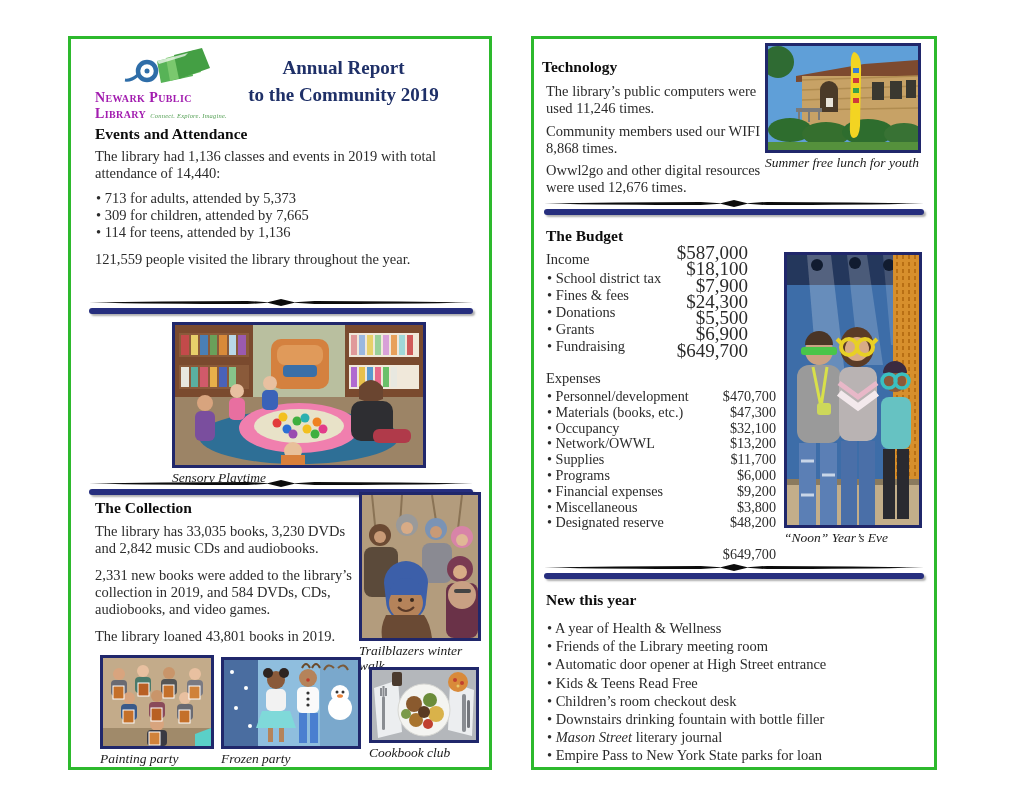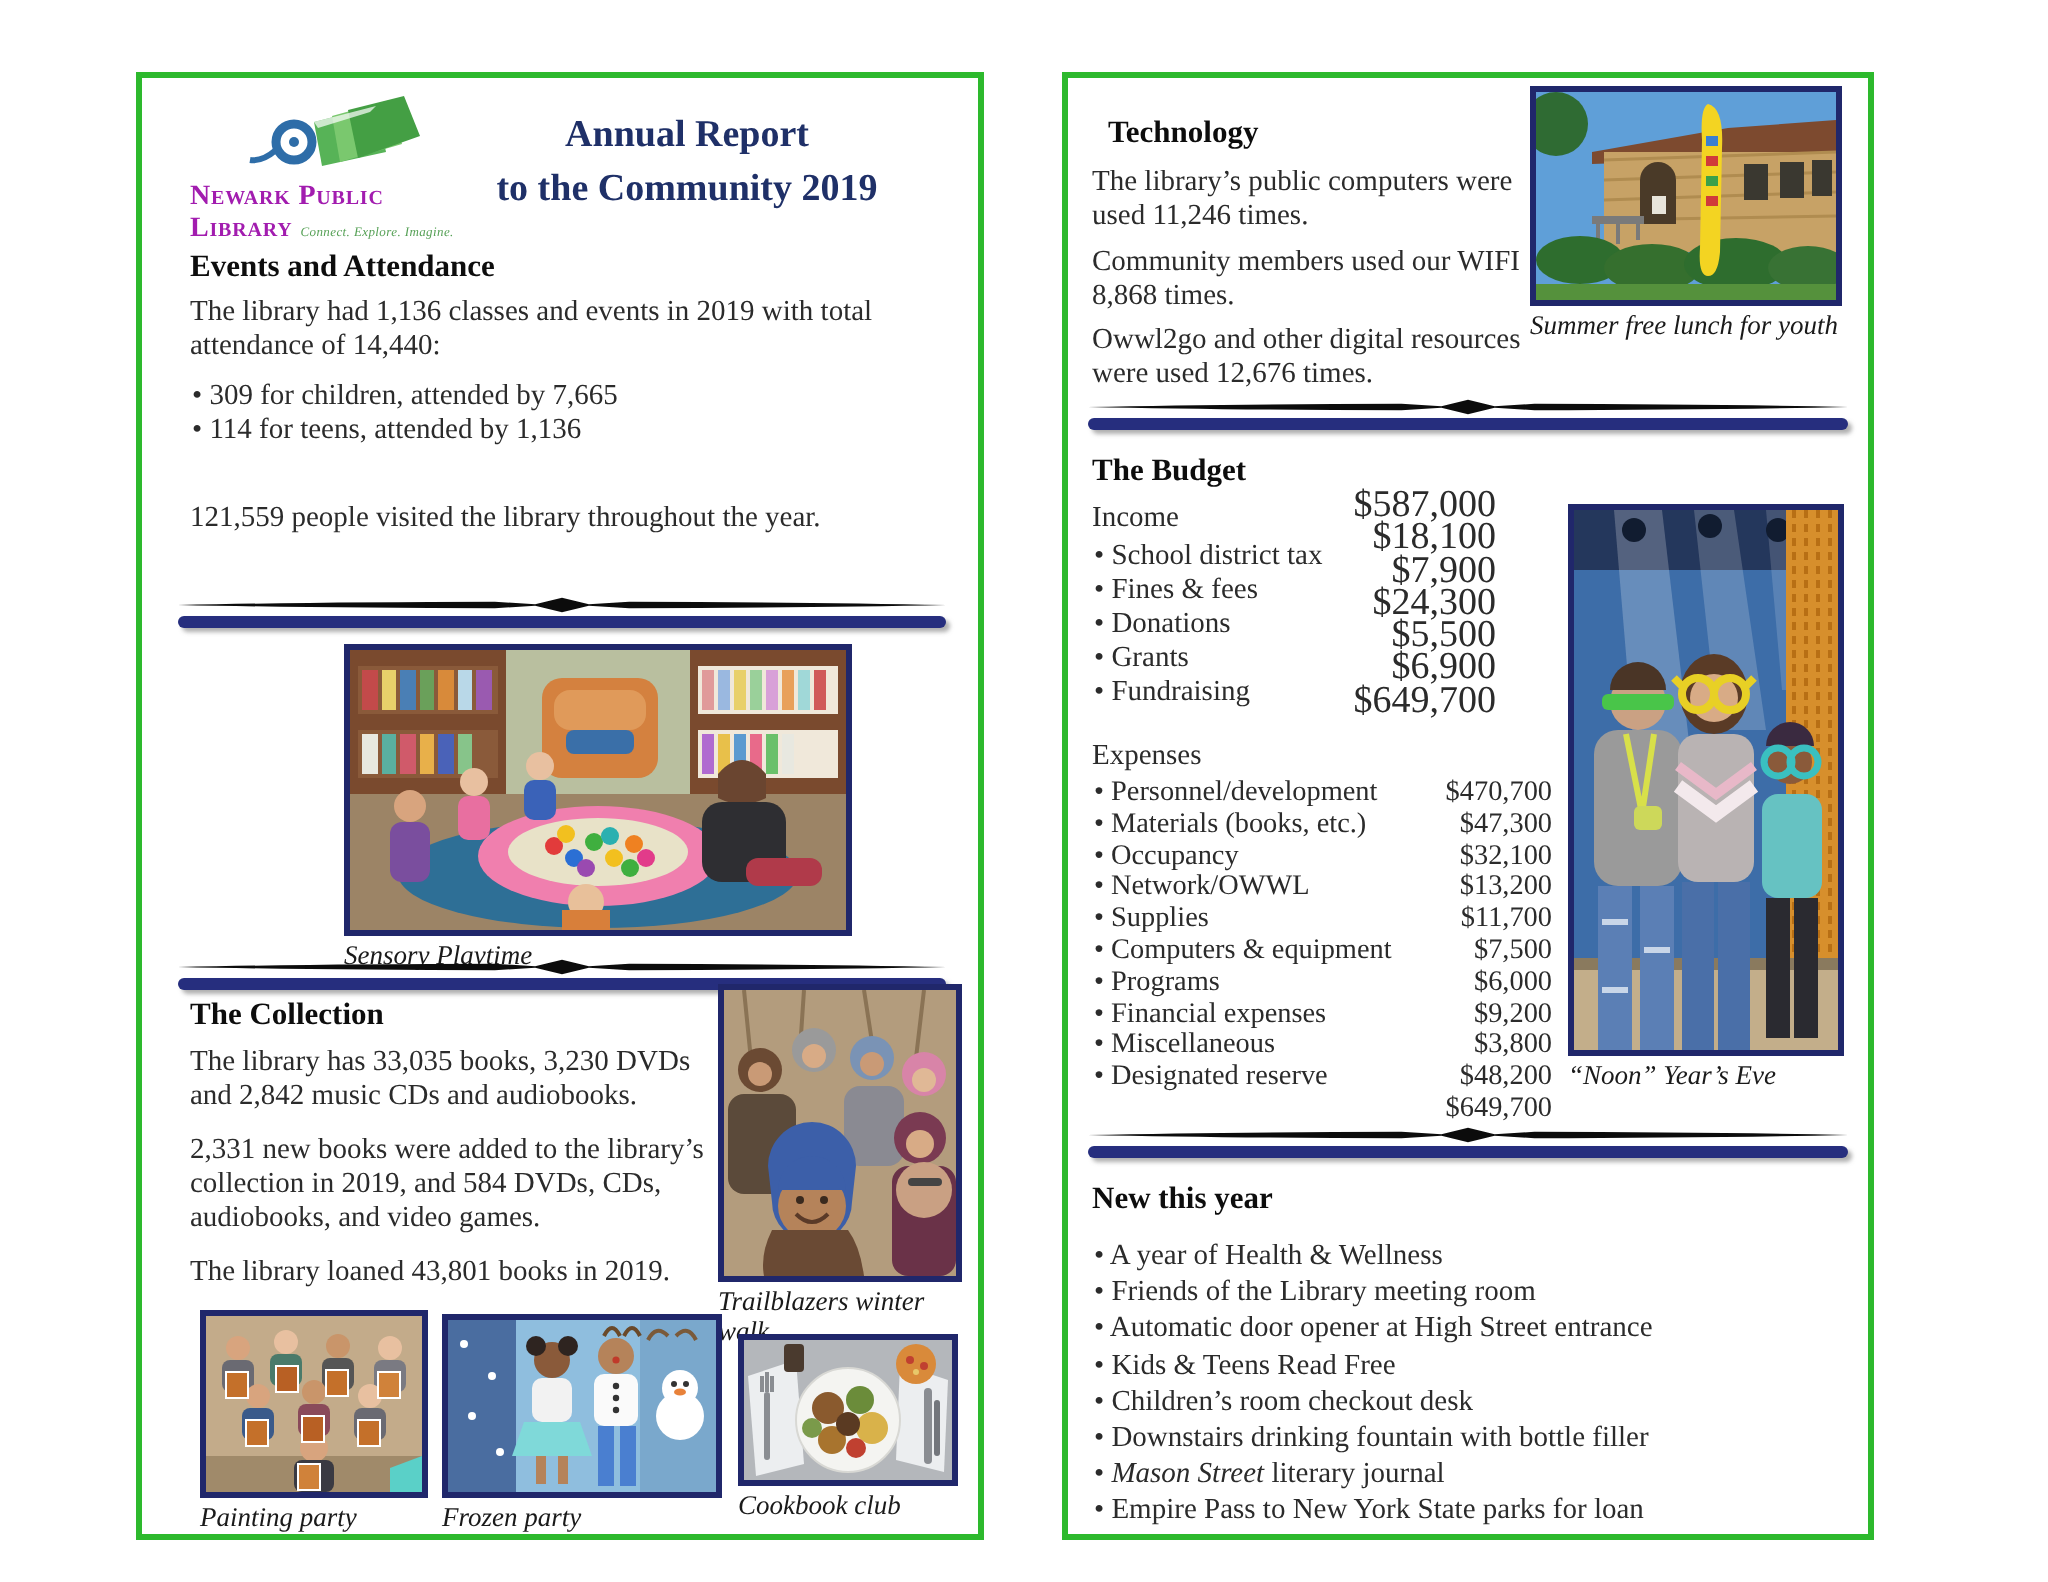--- a/index.html
+++ b/index.html
@@ -61,20 +61,21 @@
   </div>
 
   <div class="abs title" style="left:115px;top:15px;width:315px;">
     <div>Annual Report</div>
     <div>to the Community 2019</div>
   </div>
 
   <h2 class="abs h" style="left:24px;top:86px;">Events and Attendance</h2>
   <p class="abs p" style="left:24px;top:109px;width:392px;">The library had 1,136 classes and events in 2019 with total attendance of 14,440:</p>
   <ul class="abs b" style="left:25px;top:151px;">
+      <li>713 for adults, attended by 5,373</li>
       <li>309 for children, attended by 7,665</li>
       <li>114 for teens, attended by 1,136</li>
     </ul>
   <p class="abs p" style="left:24px;top:212px;width:392px;">121,559 people visited the library throughout the year.</p>
 
   <div class="divider" style="left:18px;top:259px;width:384px;">
     <svg viewBox="0 0 400 10" preserveAspectRatio="none">
         <path d="M0,5 Q70,3.4 165,3.2 L186,4.6 L200,1 L214,4.6 L235,3.2 Q330,3.4 400,5 Q330,6.6 235,6.8 L214,5.4 L200,9 L186,5.4 L165,6.8 Q70,6.6 0,5 Z" fill="#0c0c0c"></path>
       </svg>
     <div class="bar"></div>
@@ -281,21 +282,21 @@
       <rect x="90" y="24" width="4" height="38" rx="2" fill="#8a8d92"></rect>
         <rect x="95" y="30" width="3" height="28" rx="1.5" fill="#73767c"></rect>
       <rect x="20" y="2" width="10" height="14" rx="2" fill="#4a3a2e"></rect>
     </svg>
     <figcaption>Cookbook club</figcaption>
   </figure>
 </section>
 
 <section class="panel panel-right">
 
-  <h2 class="abs h" style="left:20px;top:19px;">Technology</h2>
+  <h2 class="abs h" style="left:8px;top:19px;">Technology</h2>
   <p class="abs p" style="left:12px;top:44px;width:218px;">The library’s public computers were used 11,246 times.</p>
   <p class="abs p" style="left:12px;top:84px;width:218px;">Community members used our WIFI 8,868 times.</p>
   <p class="abs p" style="left:12px;top:123px;width:226px;">Owwl2go and other digital resources were used 12,676 times.</p>
 
   <figure style="left:231px;top:4px;">
     <svg class="photo" width="150" height="104" viewBox="0 0 150 104">
       <rect width="150" height="104" fill="#5f9fd8"></rect>
       <circle cx="10" cy="16" r="16" fill="#2f6b33"></circle>
       <polygon points="28,30 96,18 150,14 150,32 28,36" fill="#7d4a2f"></polygon>
       <rect x="34" y="30" width="116" height="50" fill="#c7a266"></rect>
@@ -363,24 +364,20 @@
       <span class="lbl">Occupancy</span>
       <span class="amt">$32,100</span>
     </div>
       <div class="exp-row">
       <span class="lbl">Network/OWWL</span>
       <span class="amt">$13,200</span>
     </div>
       <div class="exp-row">
       <span class="lbl">Supplies</span>
       <span class="amt">$11,700</span>
-    </div>
-      <div class="exp-row">
-      <span class="lbl">Computers &amp; equipment</span>
-      <span class="amt">$7,500</span>
     </div>
       <div class="exp-row">
       <span class="lbl">Programs</span>
       <span class="amt">$6,000</span>
     </div>
       <div class="exp-row">
       <span class="lbl">Financial expenses</span>
       <span class="amt">$9,200</span>
     </div>
       <div class="exp-row">

